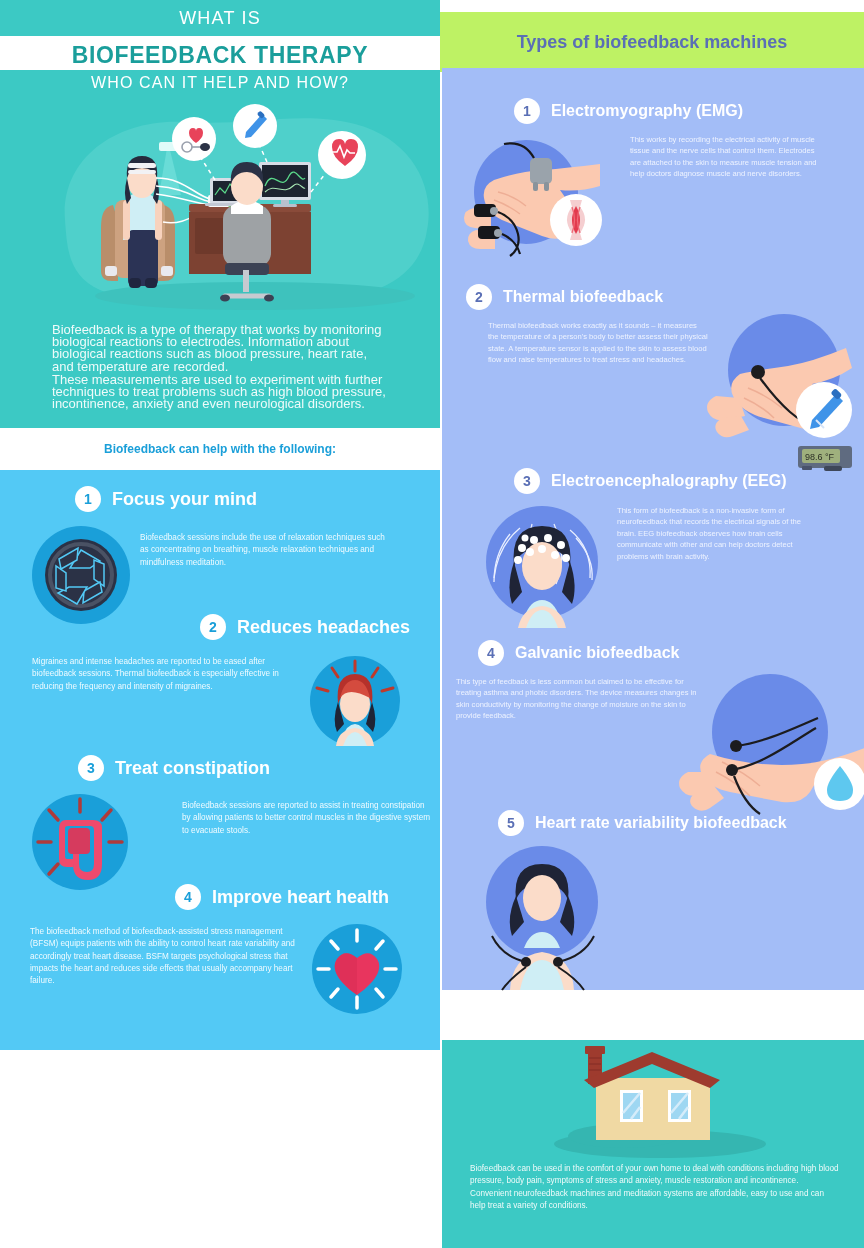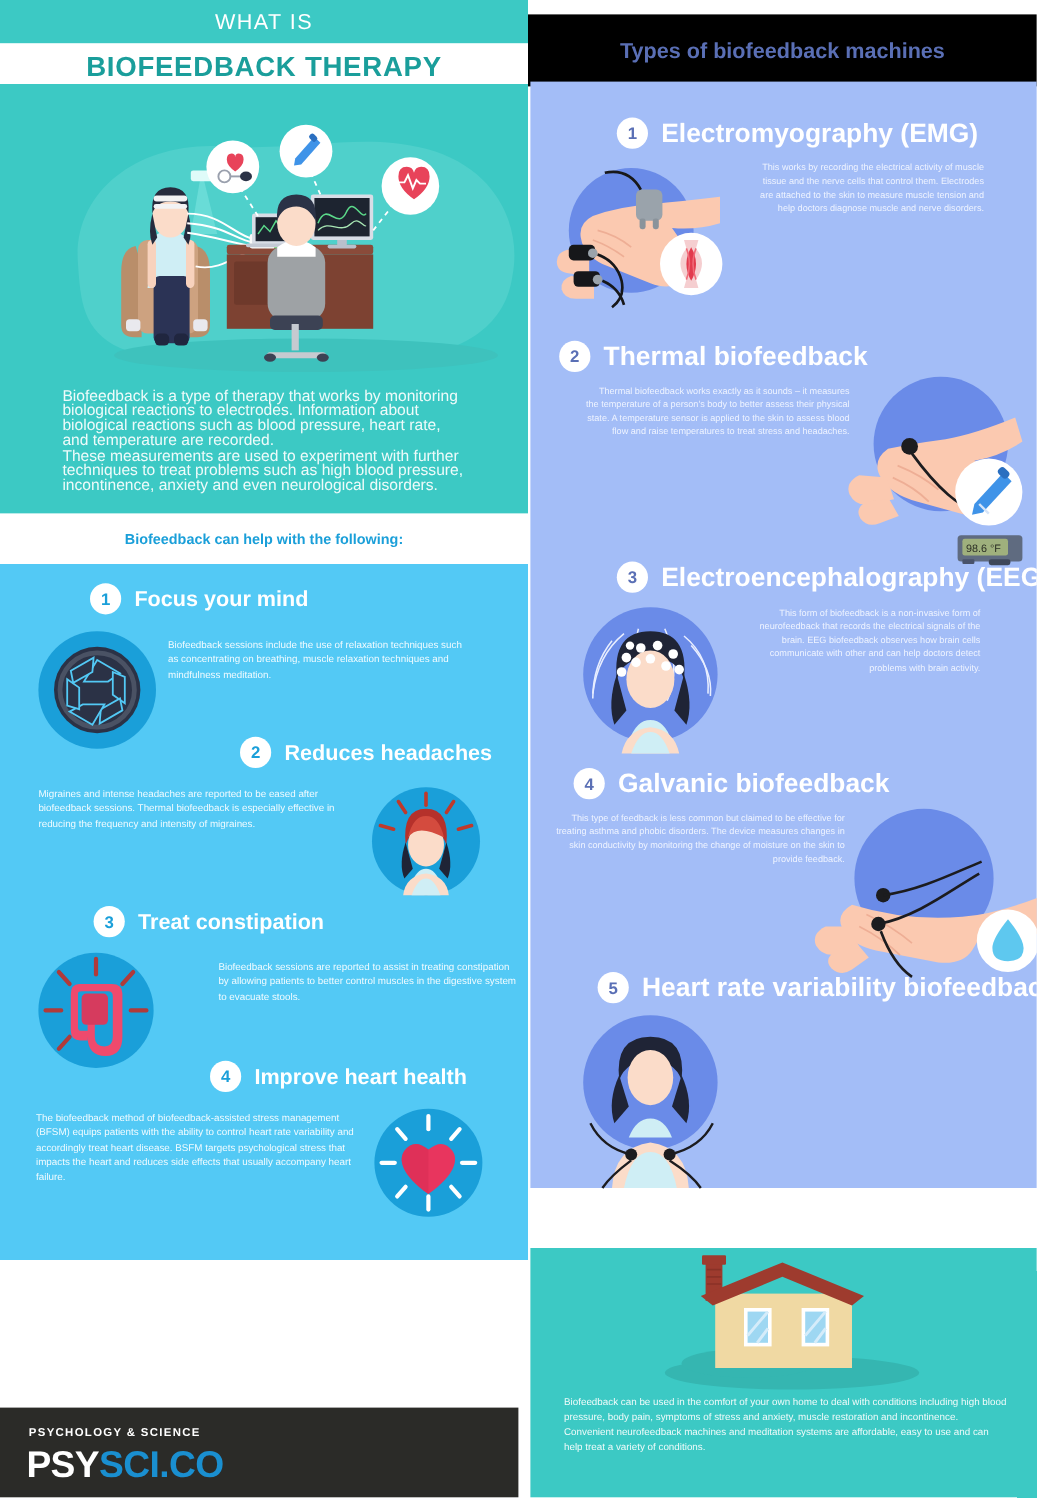--- a/index.html
+++ b/index.html
@@ -56,48 +56,49 @@
 
   
   .footer { position:absolute; left:0; top:1173px; width:432px; height:75px; background:#2b2b28; }
   .footer-kicker { position:absolute; left:24px; top:16px; color:#ffffff; font-size:9.5px; font-weight:bold; letter-spacing:1.1px; }
   .footer-logo { position:absolute; left:22px; top:30px; font-size:31px; font-weight:bold; letter-spacing:-0.5px; }
   .footer-logo .w { color:#ffffff; }
   .footer-logo .b { color:#1a8fd0; }
 
   
   .col-right { position:absolute; left:440px; top:0; width:424px; height:1248px; background:#ffffff; }
-  .r-bar { position:absolute; left:0; width:424px; height:60px; background:#000000; display:flex; align-items:center; justify-content:center; }
+  .r-bar { position:absolute; left:0; width:424px; height:60px; background:#bef264; display:flex; align-items:center; justify-content:center; }
   .r-bar .bar-txt { color:#5a6fb5; font-size:18px; font-weight:bold; }
   .r-bar-top { top:12px; }
   .r-bar-home { top:990px; }
 
   .periwinkle { position:absolute; left:2px; top:68px; width:422px; height:922px; background:#a3bdf7; }
   .teal-home { position:absolute; left:2px; top:1040px; width:422px; height:208px; background:#3cc9c4; }
 
   .r-head { position:absolute; display:flex; align-items:center; gap:11px; }
   .r-head .num-badge { color:#5a6fb5; }
-  .r-head .h-txt { color:#ffffff; font-size:22px; font-weight:bold; white-space:nowrap; }
-  .r-body { position:absolute; color:#eef3ff; font-size:7.6px; line-height:11.4px;text-align:right; }
+  .r-head .h-txt { color:#ffffff; font-size:16px; font-weight:bold; white-space:nowrap; }
+  .r-body { position:absolute; color:#eef3ff; font-size:7.6px; line-height:11.4px; }
 
   .home-p { position:absolute; left:30px; top:1163px; width:368px; color:#effbfa; font-size:8.2px; line-height:12.4px; }
 
   svg { display:block; overflow:visible; }
 </style>
 </head>
 <body>
 
 <div class="page">
 
   <div class="col-left">
 
     <div class="hero">
       <div class="hero-band-white"></div>
       <div class="hero-title-top">WHAT IS</div>
       <div class="hero-title-main">BIOFEEDBACK THERAPY</div>
+      <div class="hero-title-sub">WHO CAN IT HELP AND HOW?</div>
 
       <div class="hero-art">
         <svg width="385" height="215" viewBox="0 0 385 215">
           <path d="M10 120 C5 60 60 18 130 22 C200 26 245 10 300 24 C360 40 380 90 372 130 C366 172 330 200 250 202 C160 205 90 208 45 190 C14 176 12 150 10 120Z" fill="#4fd0cb"></path>
           <ellipse cx="200" cy="196" rx="160" ry="14" fill="#3ec2bd"></ellipse>
 
           <path d="M113 42 L104 95 L126 95 Z" fill="#7fe6e2" opacity="0.55"></path>
           <rect x="104" y="42" width="22" height="9" rx="2" fill="#dffbf9"></rect>
 
           <path d="M58 105 q-12 2 -12 22 l0 44 q0 10 11 10 l6 0 0 -60 z" fill="#b98e6a"></path>
@@ -262,26 +263,20 @@
               <path d="M71 73 L64 65"></path>
               <path d="M45 84 L45 73"></path>
           </g>
           <path d="M45 71 C22 55 20 42 25 35 q8 -11 20 -1 q12 -10 20 1 c5 7 3 20 -20 36z" fill="#e8355e"></path>
           <path d="M45 71 C22 55 20 42 25 35 q8 -11 20 -1 l0 37z" fill="#d62b52" opacity="0.5"></path>
         </svg>
       </div>
       <div class="item-body" style="left:30px; top:456px; width:272px;">The biofeedback method of biofeedback-assisted stress management (BFSM) equips patients with the ability to control heart rate variability and accordingly treat heart disease. BSFM targets psychological stress that impacts the heart and reduces side effects that usually accompany heart failure.</div>
     </div>
 
-    <div class="footer">
-      <div class="footer-kicker">PSYCHOLOGY &amp; SCIENCE</div>
-      <div class="footer-logo">
-        <span class="w">PSY</span><span class="b">SCI.CO</span>
-      </div>
-    </div>
   </div>
 
   <div class="col-right">
 
     <div class="r-bar r-bar-top">
       <span class="bar-txt">Types of biofeedback machines</span>
     </div>
 
     <div class="periwinkle">
 

